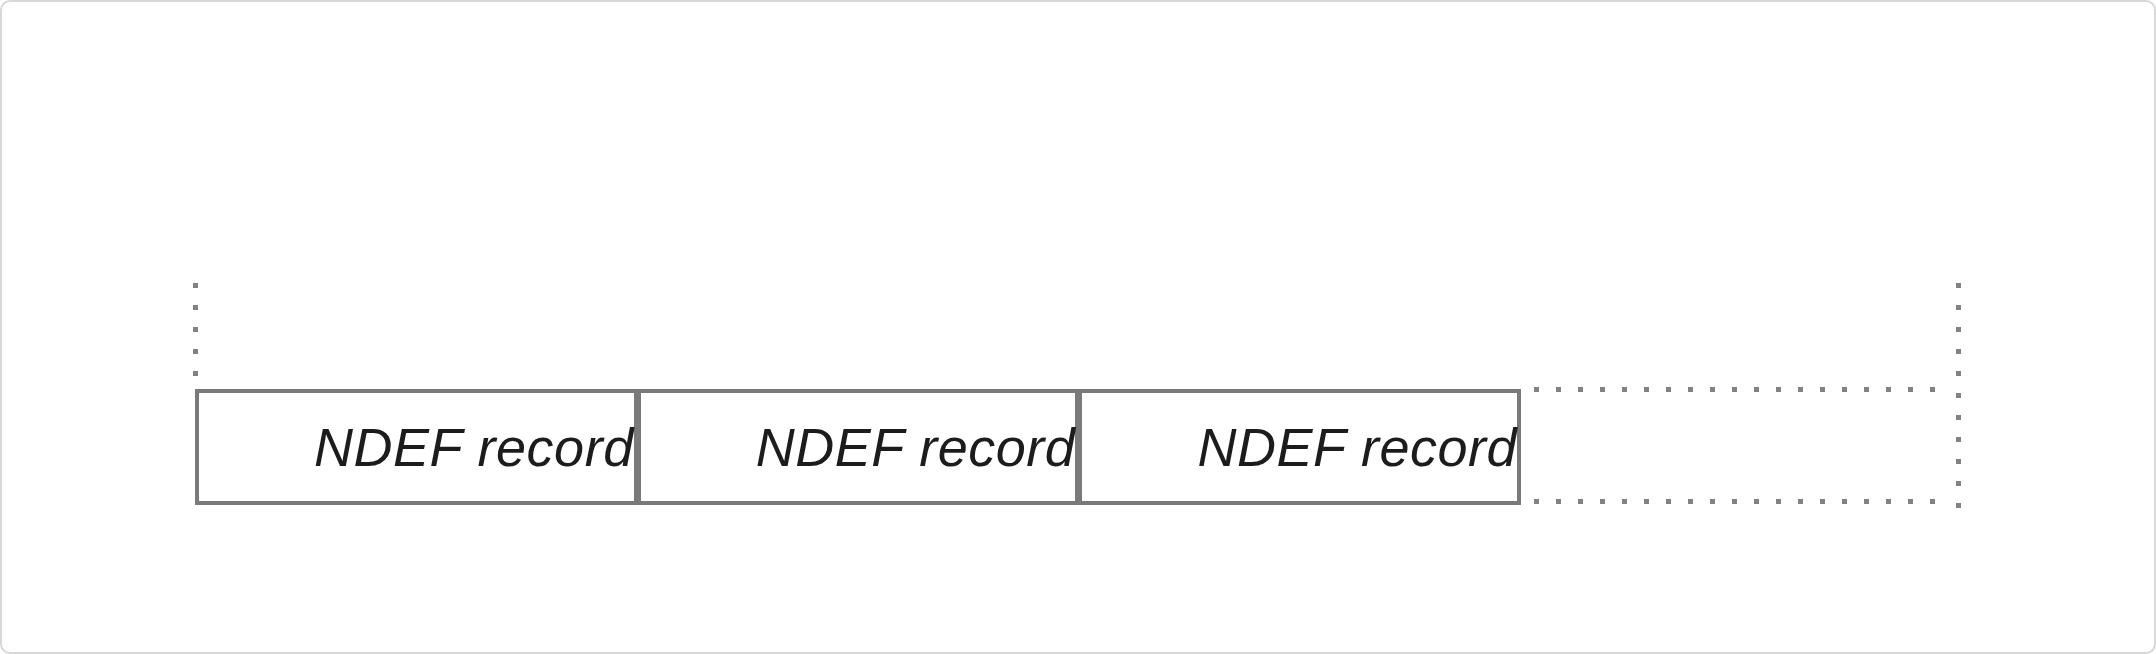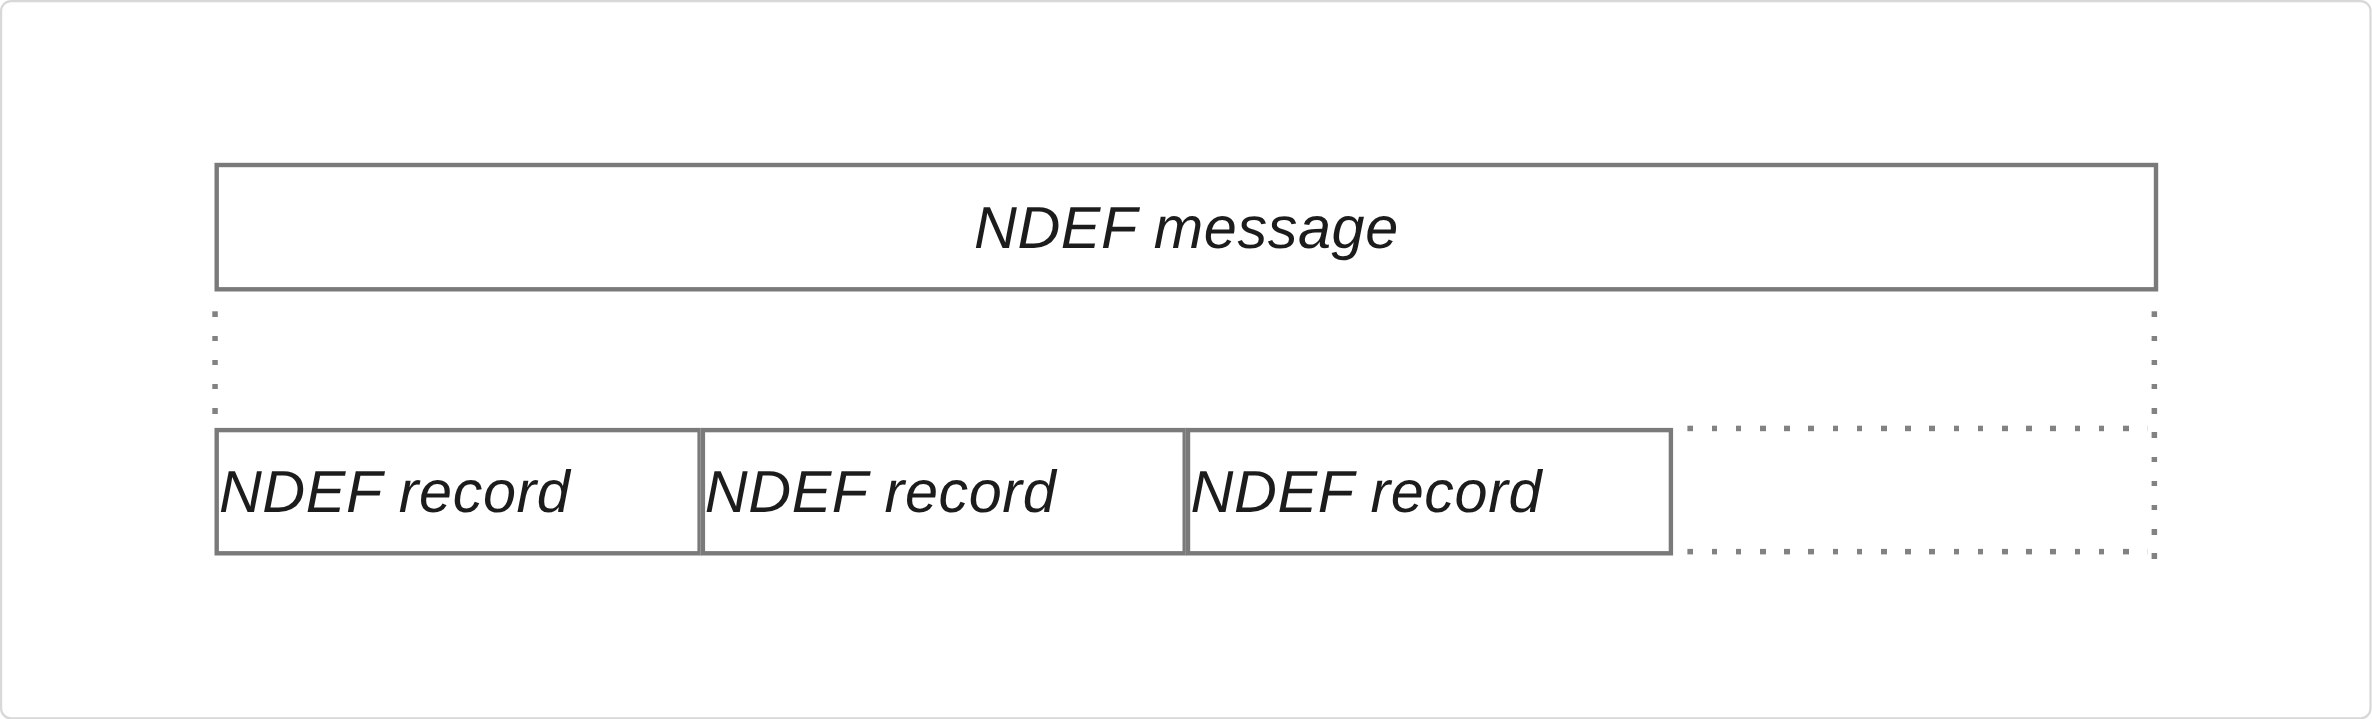--- a/index.html
+++ b/index.html
@@ -53,21 +53,21 @@
     width: 1326px;
     height: 116px;
     display: flex;
   }
   .record-box {
     flex: 1 1 0;
     border: 4px solid var(--line);
     background: var(--background);
     display: flex;
     align-items: center;
-    justify-content: flex-start;
+    justify-content: flex-end;
   }
   .record-box + .record-box { margin-left: -1px; }
   .dot-v {
     position: absolute;
     width: 5px;
     background-image: repeating-linear-gradient(
       to bottom, var(--dots) 0 5px, transparent 5px 22px);
   }
   .dot-h {
     position: absolute;
@@ -78,23 +78,20 @@
   .dot-v-left  { left: 191px;  top: 281px; height: 96px;  }
   .dot-v-right { left: 1954px; top: 281px; height: 228px; }
   .dot-h-top    { left: 1532px; top: 385px; width: 418px; }
   .dot-h-bottom { left: 1532px; top: 497px; width: 418px; }
 </style>
 </head>
 <body>
 
 <div class="card">
 
-  <div class="message-box">
-    <span class="box-label">NDEF message</span>
-  </div>
 
   <div class="dot-v dot-v-left"></div>
   <div class="dot-v dot-v-right"></div>
   <div class="dot-h dot-h-top"></div>
   <div class="dot-h dot-h-bottom"></div>
 
   <div class="record-row">
     <div class="record-box">
       <span class="box-label">NDEF record</span>
     </div>

